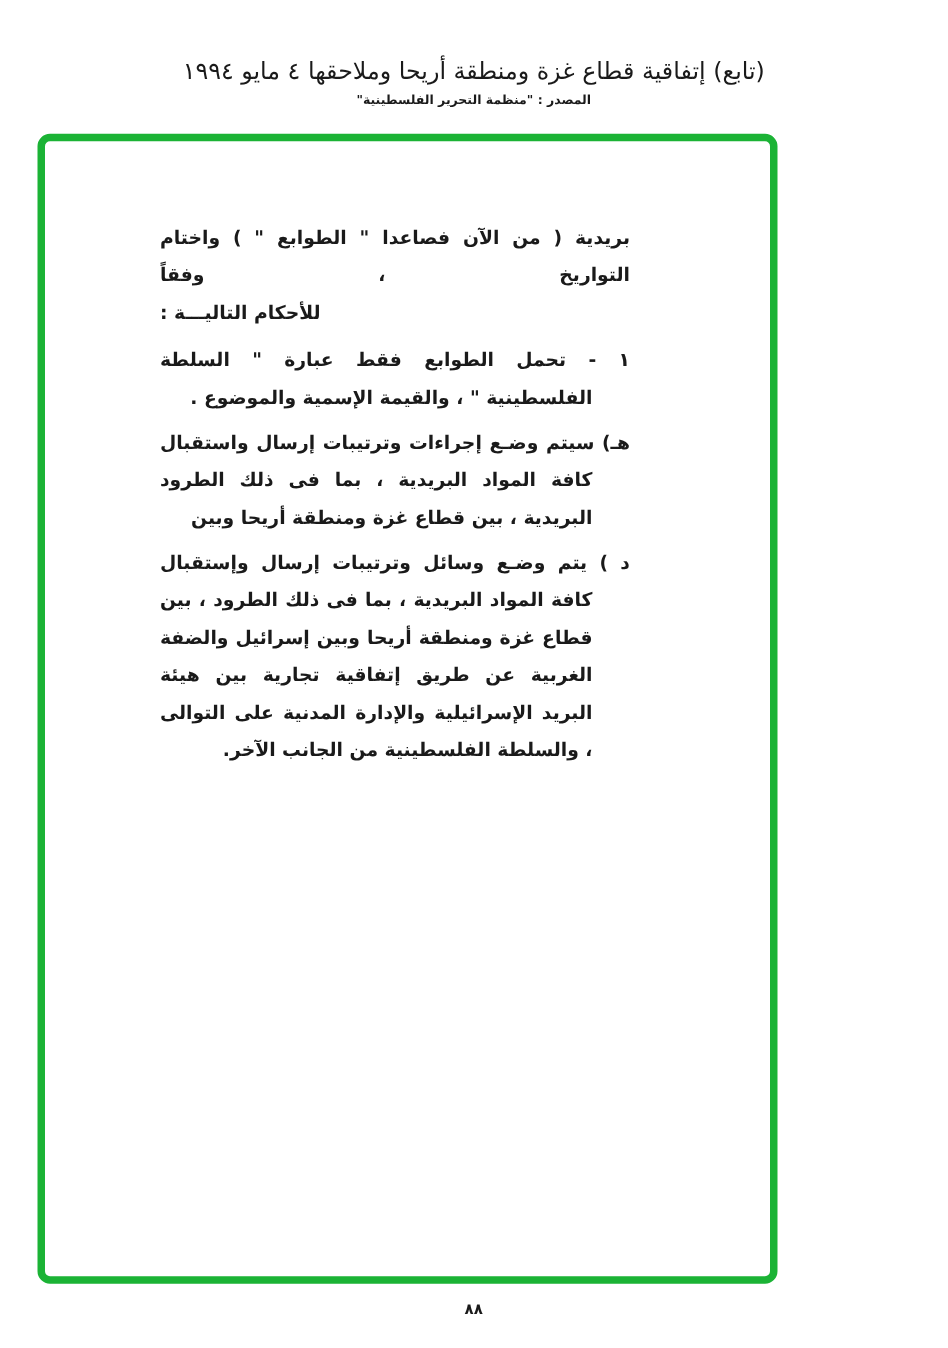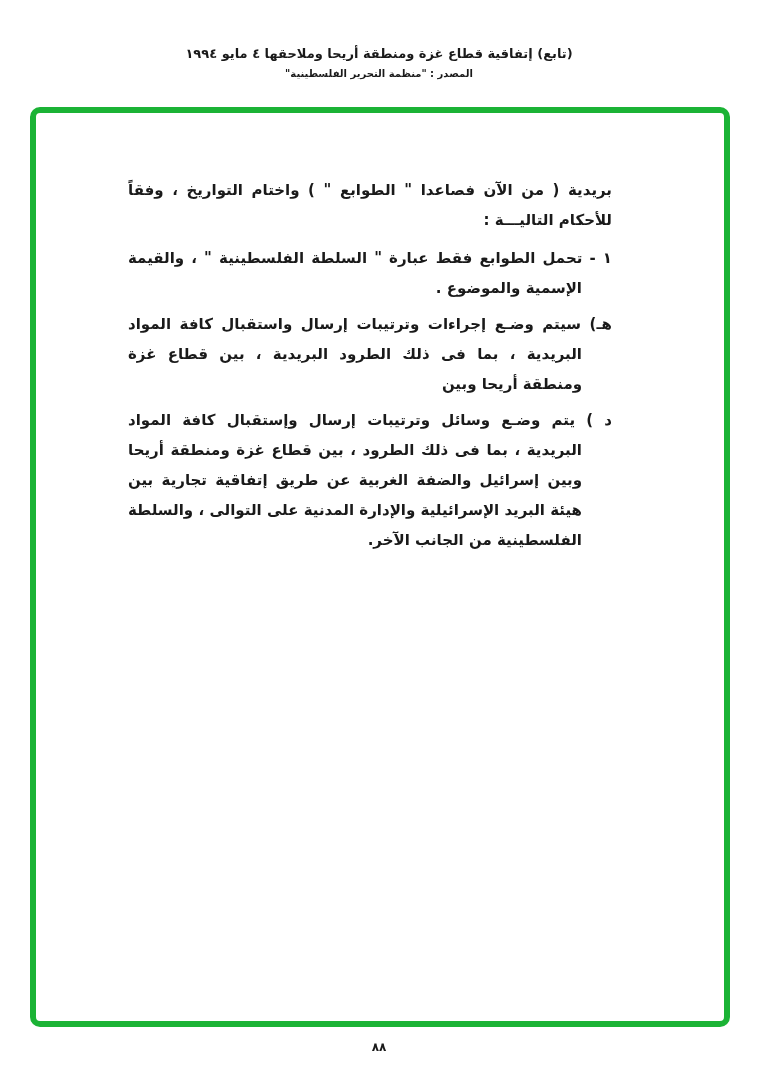--- a/index.html
+++ b/index.html
@@ -8,49 +8,49 @@
     background: #ffffff;
     font-family: "DejaVu Sans", sans-serif;
     color: #1a1a1a;
     overflow: hidden;
   }
   .page { position: relative; width: 758px; height: 1078px; direction: rtl; }
 
   
   .header { position: absolute; top: 46px; right: 0; left: 0; text-align: center; }
   .header-title {
-    font-size: 13px;
-    font-weight: bold;
+    font-size: 19px;
+    font-weight: normal;
     letter-spacing: 0.5px;
   }
   .header-source {
     margin-top: 7px;
     font-size: 10px;
     font-weight: bold;
   }
 
   
   .green-box {
     position: absolute;
     left: 30px; top: 107px;
-    width: 700px; height: 920px;
+    width: 592px; height: 920px;
     border: 6px solid #1bb335;
     border-radius: 10px;
     background: #ffffff;
   }
   .content {
     padding: 62px 112px 0 92px;
     direction: rtl;
     font-size: 15px;
     font-weight: bold;
     line-height: 30px;
     text-align: justify;
   }
   .intro-line1 { text-align: justify; text-align-last: justify; }
-  .intro-line2 { text-align: right; margin-bottom: 8px; }
+  .intro-line2 { text-align: left; margin-bottom: 8px; }
 
   .item {
     margin-bottom: 6px;
     padding-right: 30px;
     text-indent: -30px;
     text-align: justify;
   }
   .item .marker { white-space: nowrap; }
 
   

